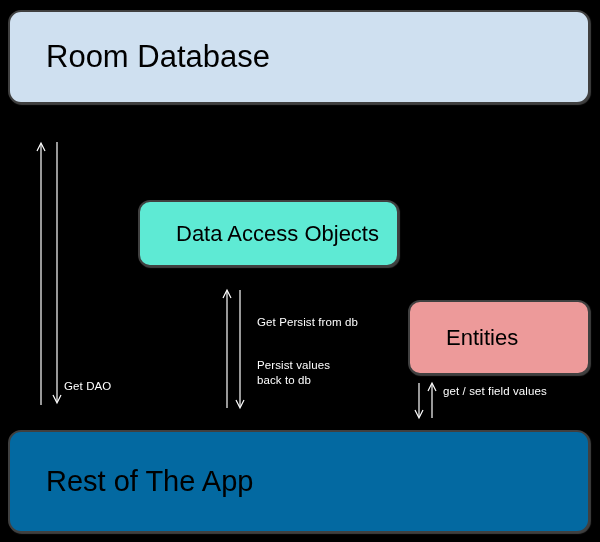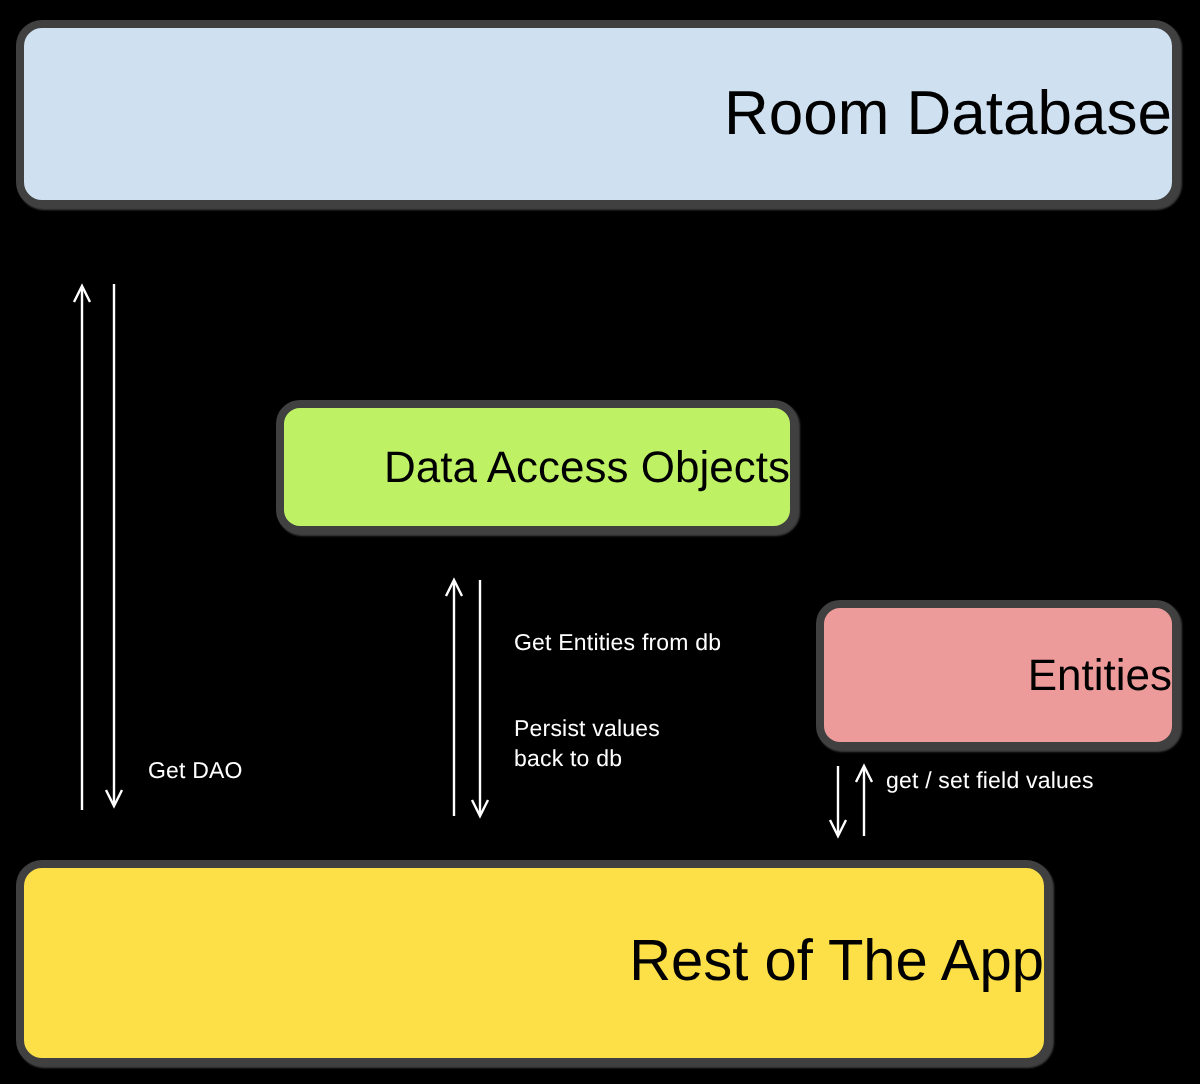--- a/index.html
+++ b/index.html
@@ -11,61 +11,62 @@
     position: relative;
     width: 600px;
     height: 542px;
     background: #000000;
     overflow: hidden;
     font-family: "Liberation Sans", sans-serif;
   }
   .node {
     position: absolute;
     box-sizing: border-box;
-    border: 4px solid #404040;
+    border: 2px solid #404040;
     display: flex;
     align-items: center;
-    justify-content: flex-end;
+    justify-content: flex-start;
     color: #000000;
     text-align: center;
     box-shadow: 1px 1px 1px rgba(255,255,255,0.25);
+    padding-left: 36px;
   }
   #node-room-database {
     left: 8px;
     top: 10px;
     width: 582px;
     height: 94px;
     background: #cfe0f0;
     border-radius: 13px;
     font-size: 31px;
   }
   #node-dao {
     left: 138px;
     top: 200px;
     width: 261px;
     height: 67px;
-    background: #bef264;
+    background: #5eead4;
     border-radius: 12px;
     font-size: 22px;
   }
   #node-entities {
     left: 408px;
     top: 300px;
     width: 182px;
     height: 75px;
     background: #ed9a9a;
     border-radius: 12px;
     font-size: 22px;
   }
   #node-rest-of-app {
     left: 8px;
     top: 430px;
-    width: 518px;
+    width: 582px;
     height: 103px;
-    background: #fde047;
+    background: #0369a1;
     border-radius: 13px;
     font-size: 29px;
   }
 
   
   .conn {
     position: absolute;
   }
   .conn line, .conn path, .conn polyline {
     stroke: #ffffff;
@@ -80,21 +81,21 @@
 
   
   .edge-label {
     position: absolute;
     color: #ffffff;
     font-size: 11.5px;
     line-height: 15px;
     white-space: pre;
     letter-spacing: 0.1px;
   }
-  #label-get-dao      { left: 74px;  top: 379px; }
+  #label-get-dao      { left: 64px;  top: 379px; }
   #label-get-entities { left: 257px; top: 315px; }
   #label-persist      { left: 257px; top: 358px; }
   #label-get-set      { left: 443px; top: 384px; }
 </style>
 </head>
 <body>
 
 <div id="canvas">
 
   <div class="node" id="node-room-database">
@@ -132,21 +133,21 @@
     <line x1="21" y1="128" x2="21" y2="11"></line>
     <polyline class="head" points="17,18 21,10 25,18"></polyline>
   </svg>
 
   <svg class="conn" style="left:219px; top:280px;" width="60" height="140">
 
     <line x1="21" y1="10" x2="21" y2="127"></line>
     <polyline class="head" points="17,120 21,128 25,120"></polyline>
   </svg>
 
-  <div class="edge-label" id="label-get-entities">Get Entities from db</div>
+  <div class="edge-label" id="label-get-entities">Get Persist from db</div>
 
   <div class="edge-label" id="label-persist">Persist values
 back to db</div>
 
   <svg class="conn" style="left:398px; top:378px;" width="50" height="50">
 
     <line x1="21" y1="5" x2="21" y2="39"></line>
     <polyline class="head" points="17,32 21,40 25,32"></polyline>
   </svg>
 

